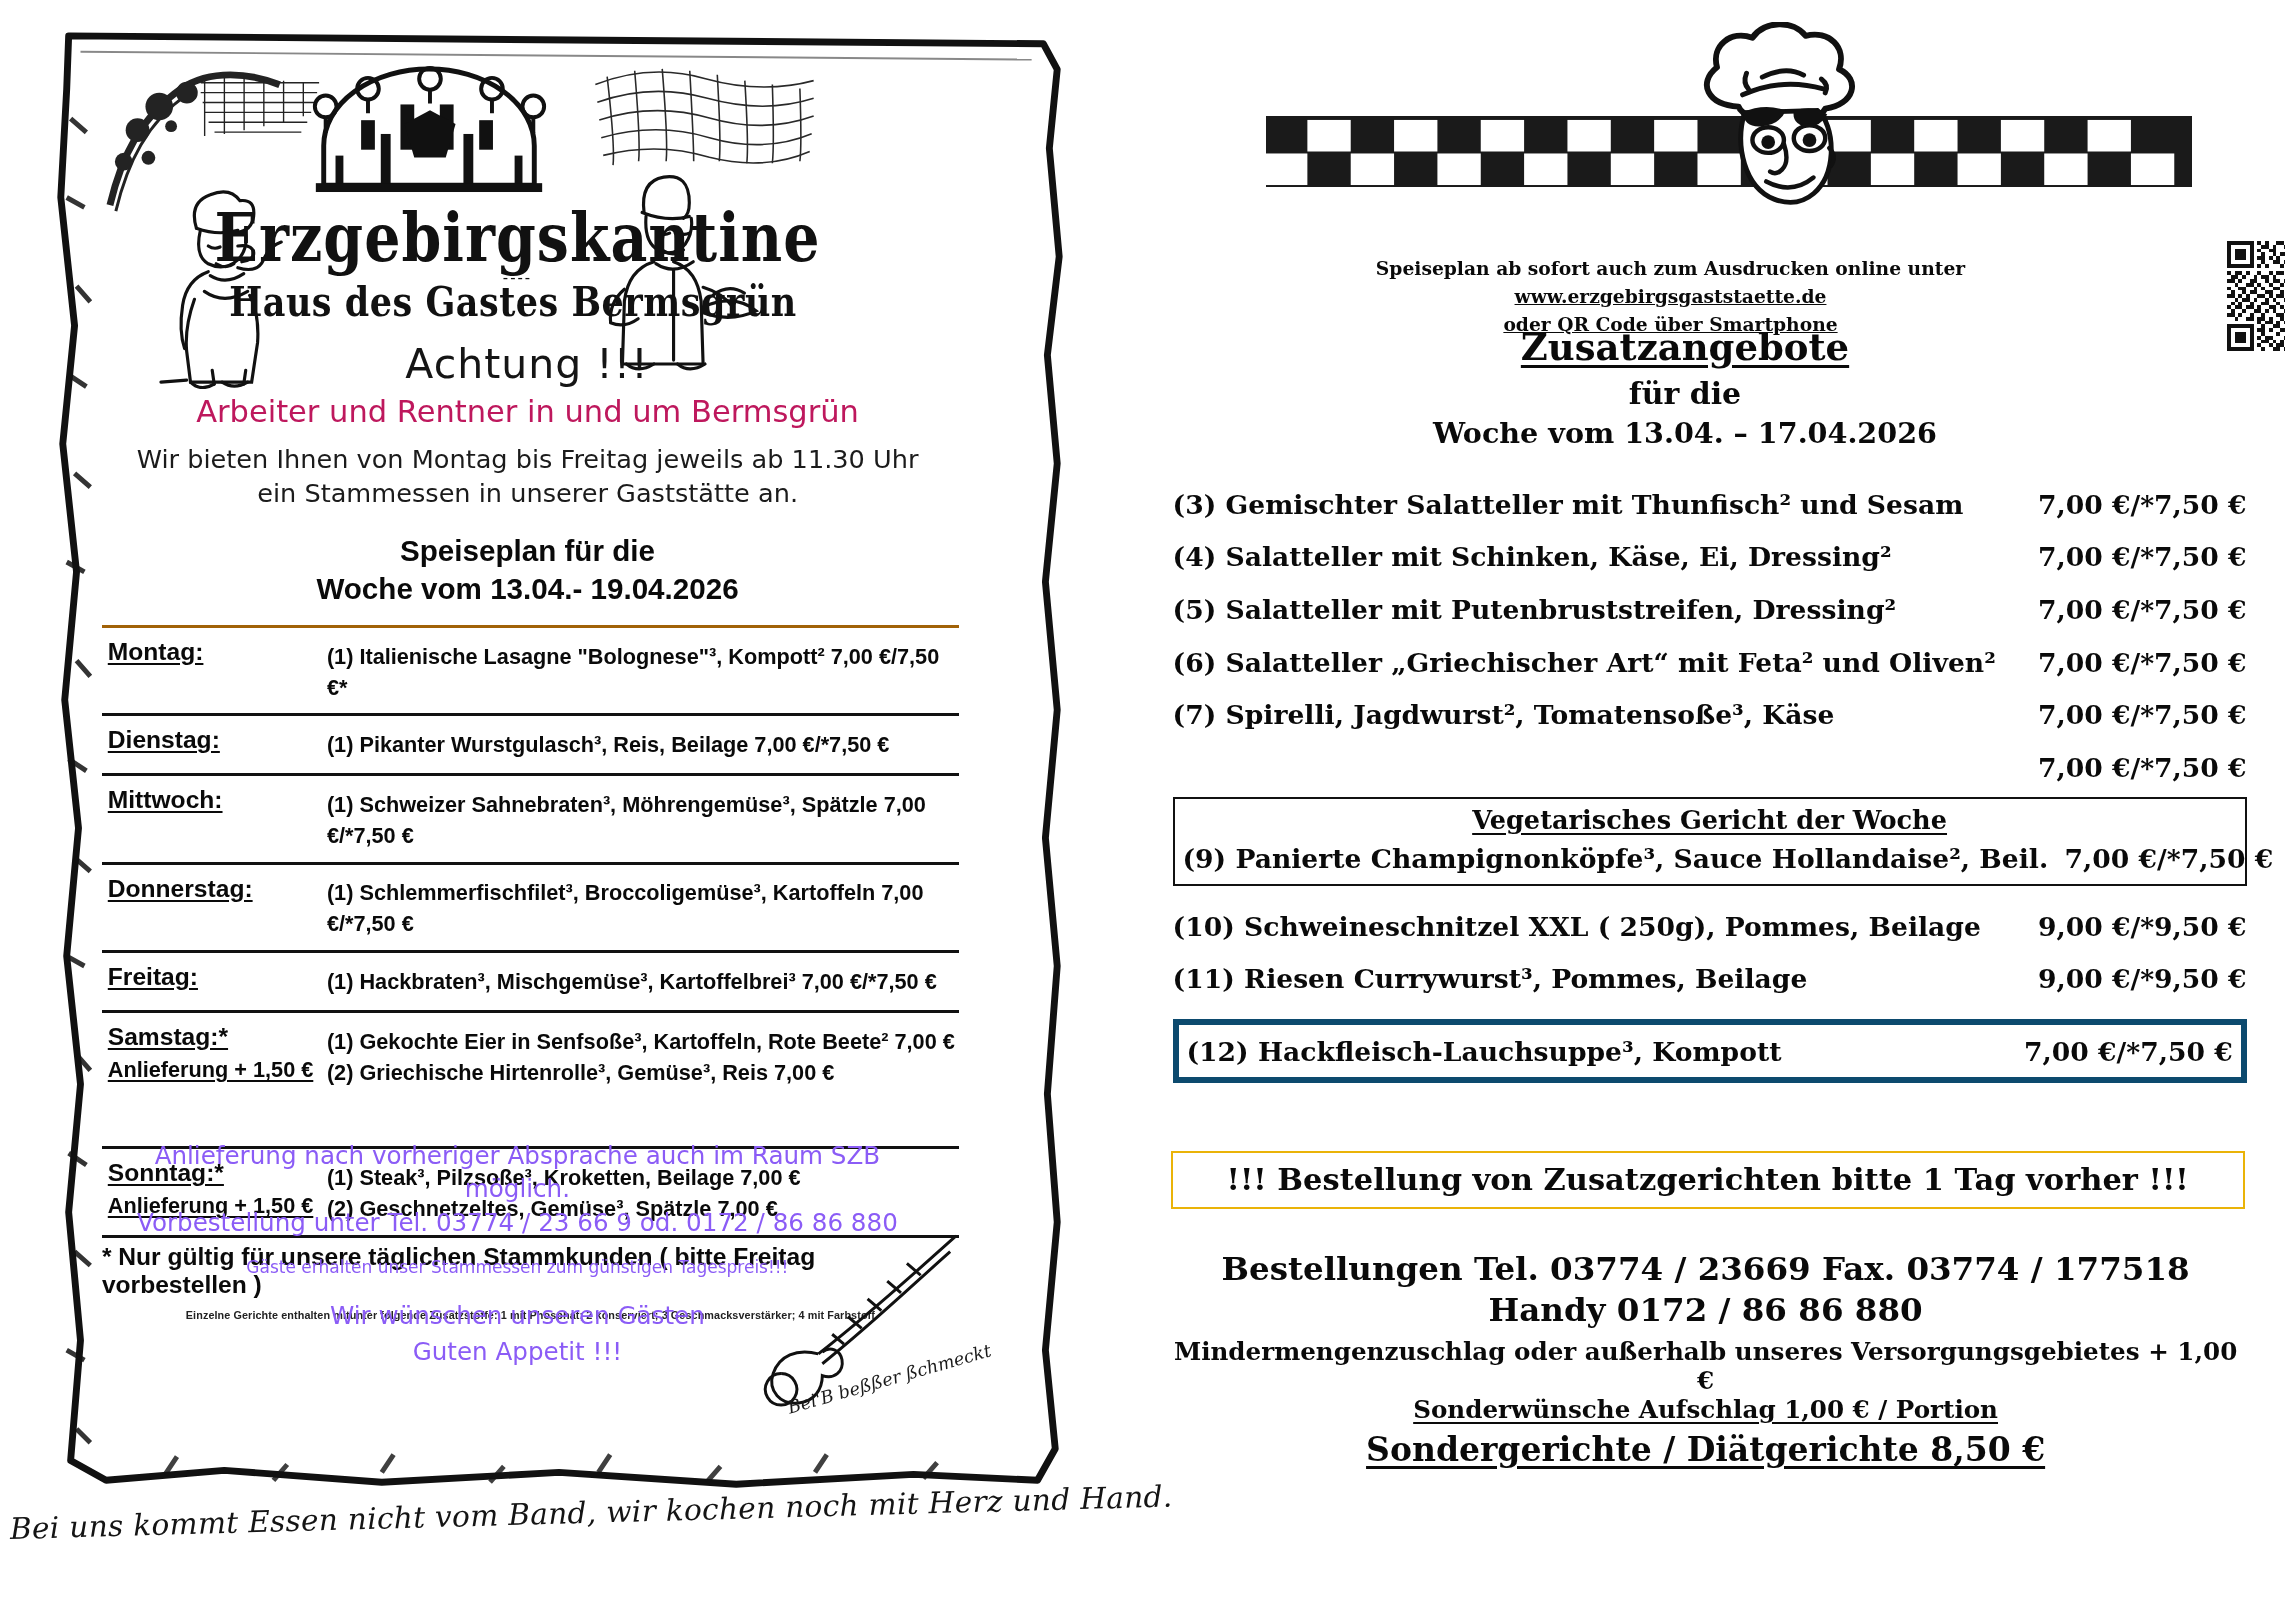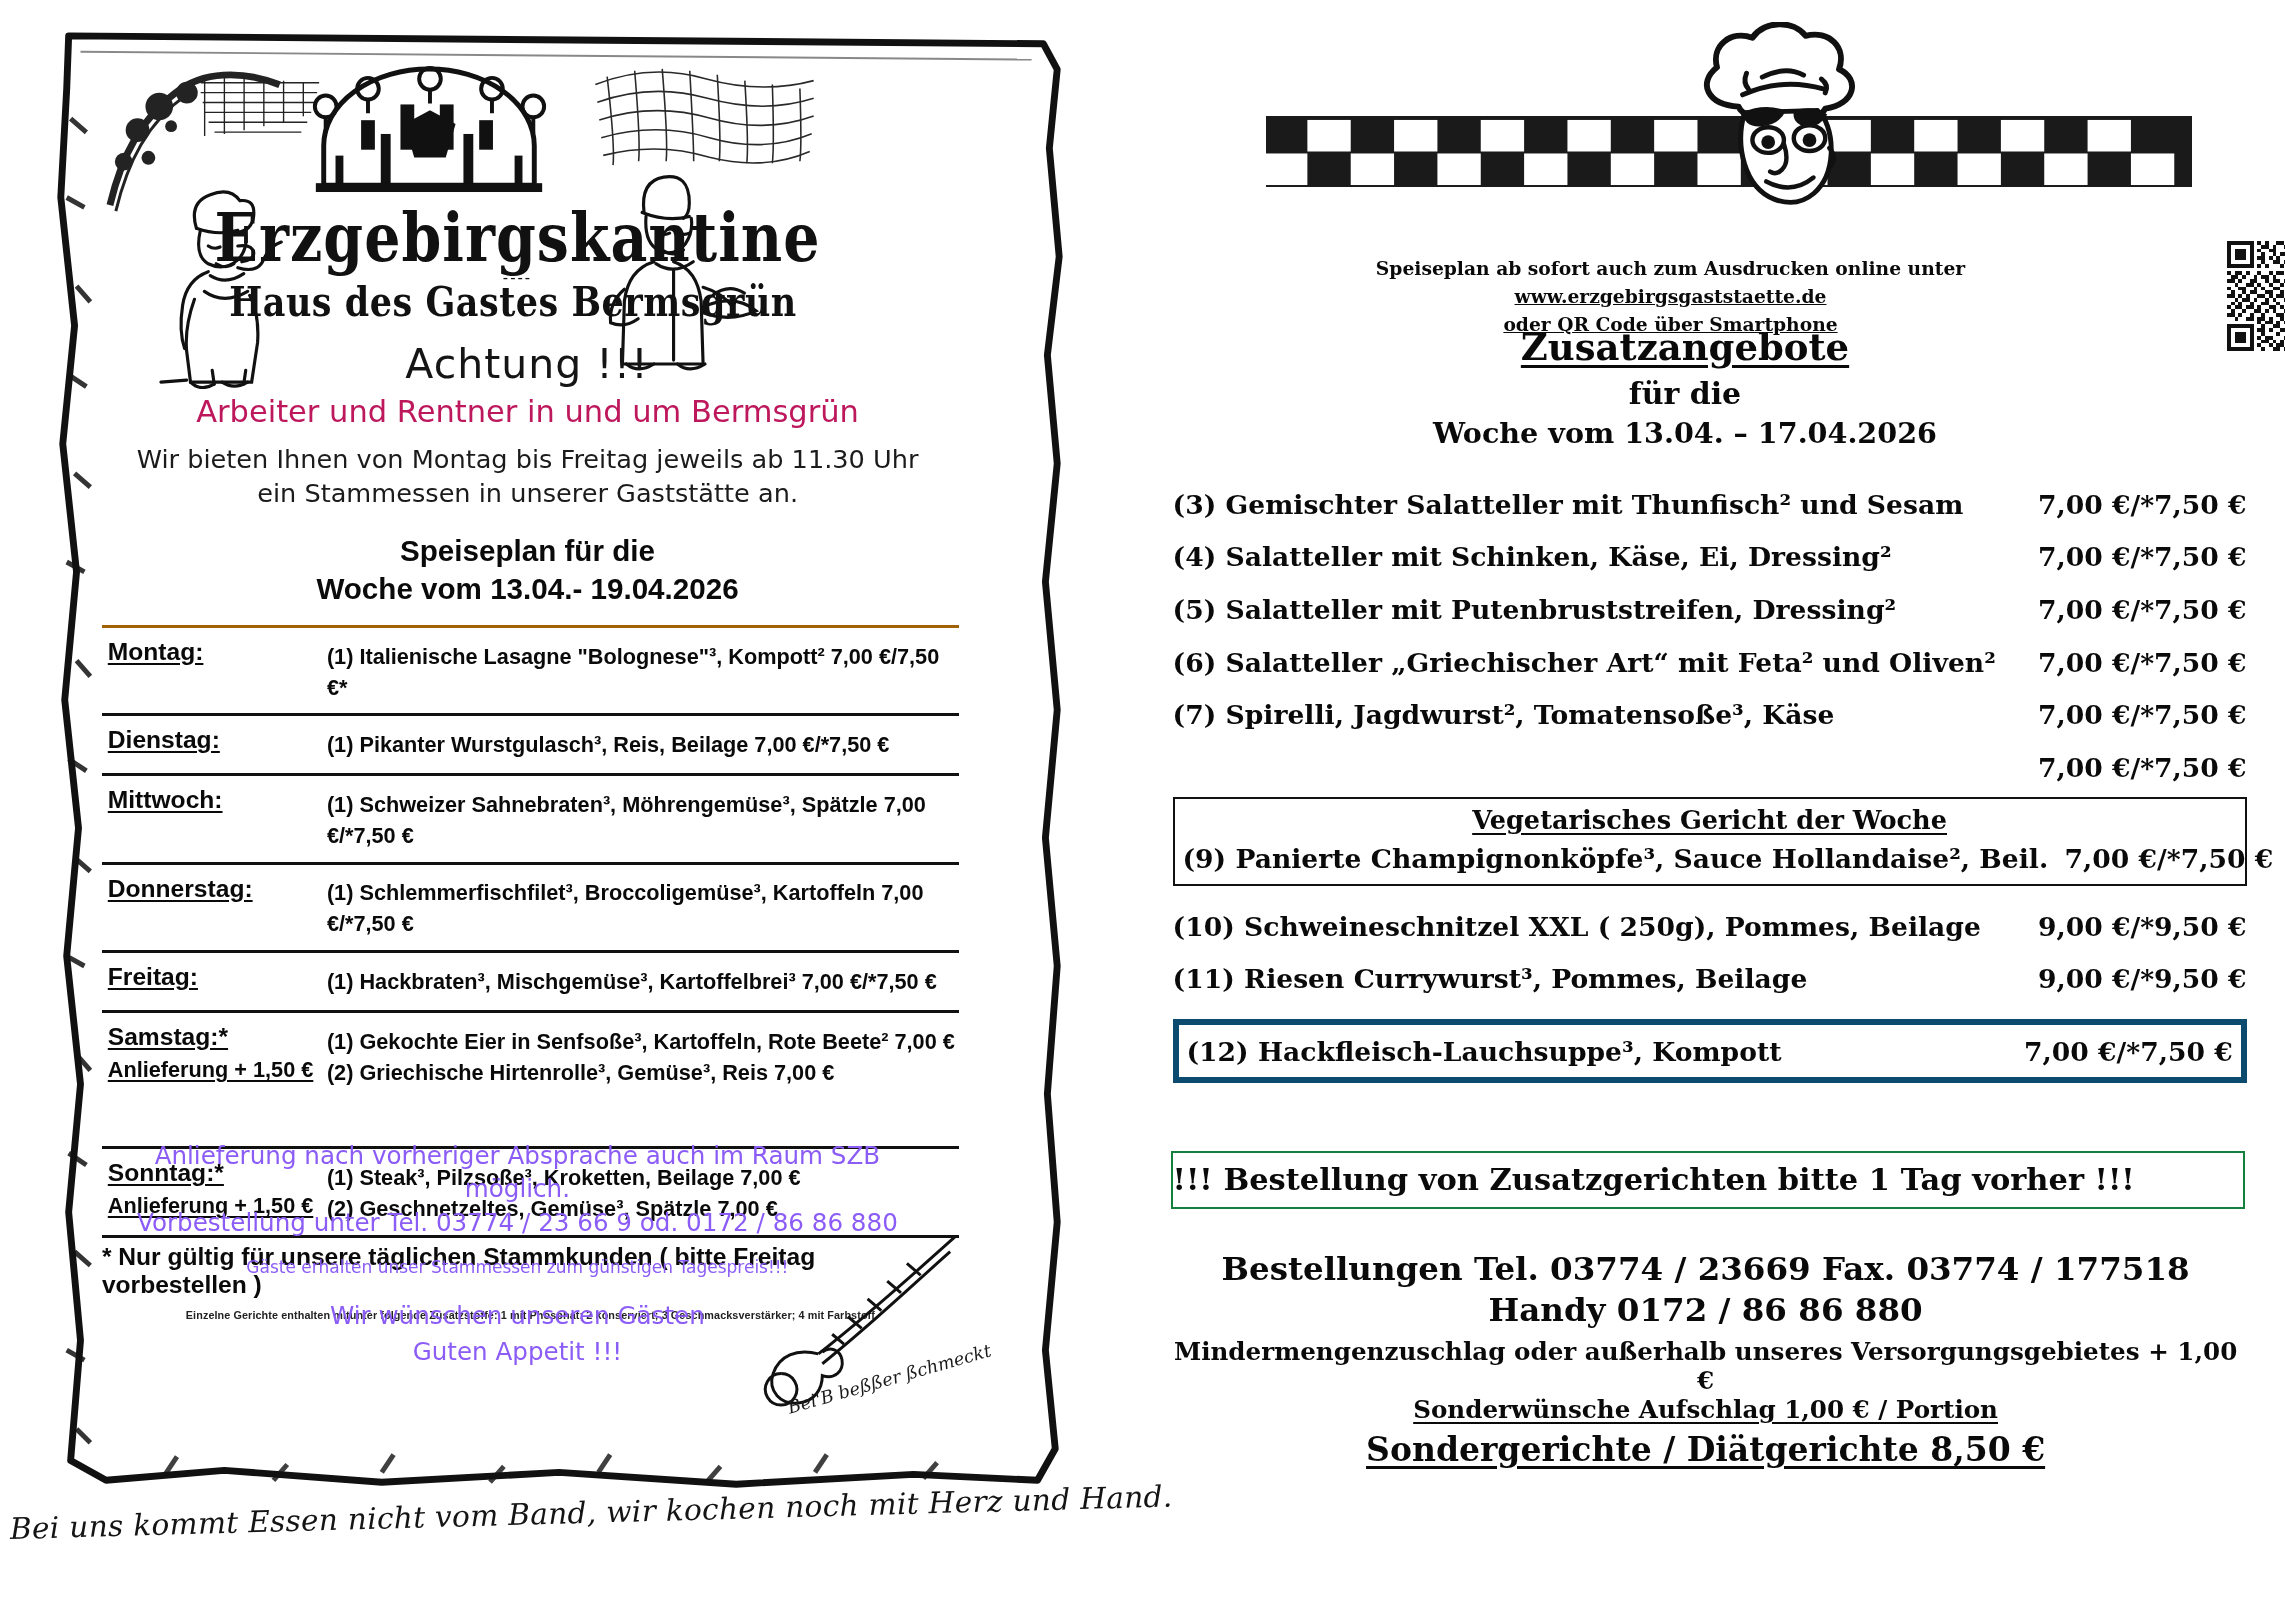--- a/index.html
+++ b/index.html
@@ -104,22 +104,22 @@
   .offer .txt{flex:0 0 auto;white-space:nowrap;}
   .offer .spacer{flex:1 1 auto;}
   .offer .price{flex:0 0 auto;white-space:nowrap;text-align:right;width:225px;}
 
   .boxed{border:2px solid #111;padding:2px 7.9px 5.9px;margin-top:3.9px;}
   .veg-head{text-align:center;font-size:25.6px;font-weight:700;
     text-decoration:underline;text-underline-offset:3.9px;padding:3.9px 0 2px;}
   .boxed .offer{padding:5.9px 0 3.9px;}
   .single-box{border:6px solid #0c4a6e;padding:0 7.9px;margin-top:13.8px;}
 
-  .notice{position:absolute;left:27.6px;top:1151px;width:1070px;border:2px solid #15803d;
-    text-align:left;font-size:30.5px;font-weight:700;padding:7.9px 0 9.9px;}
+  .notice{position:absolute;left:27.6px;top:1151px;width:1070px;border:2px solid #eab308;
+    text-align:center;font-size:30.5px;font-weight:700;padding:7.9px 0 9.9px;}
 
   .contact{position:absolute;left:27.6px;top:1249px;width:1070px;text-align:center;}
   .c1{font-size:32.5px;font-weight:700;line-height:1.24;}
   .c2{font-size:32.5px;font-weight:700;line-height:1.3;}
   .c3{font-size:24.6px;font-weight:700;margin-top:5.9px;}
   .c4{font-size:24.6px;font-weight:700;text-decoration:underline;text-underline-offset:3.9px;}
   .c5{font-size:33px;font-weight:700;text-decoration:underline;text-underline-offset:4.9px;margin-top:5.9px;}
 </style>
 </head>
 <body>

